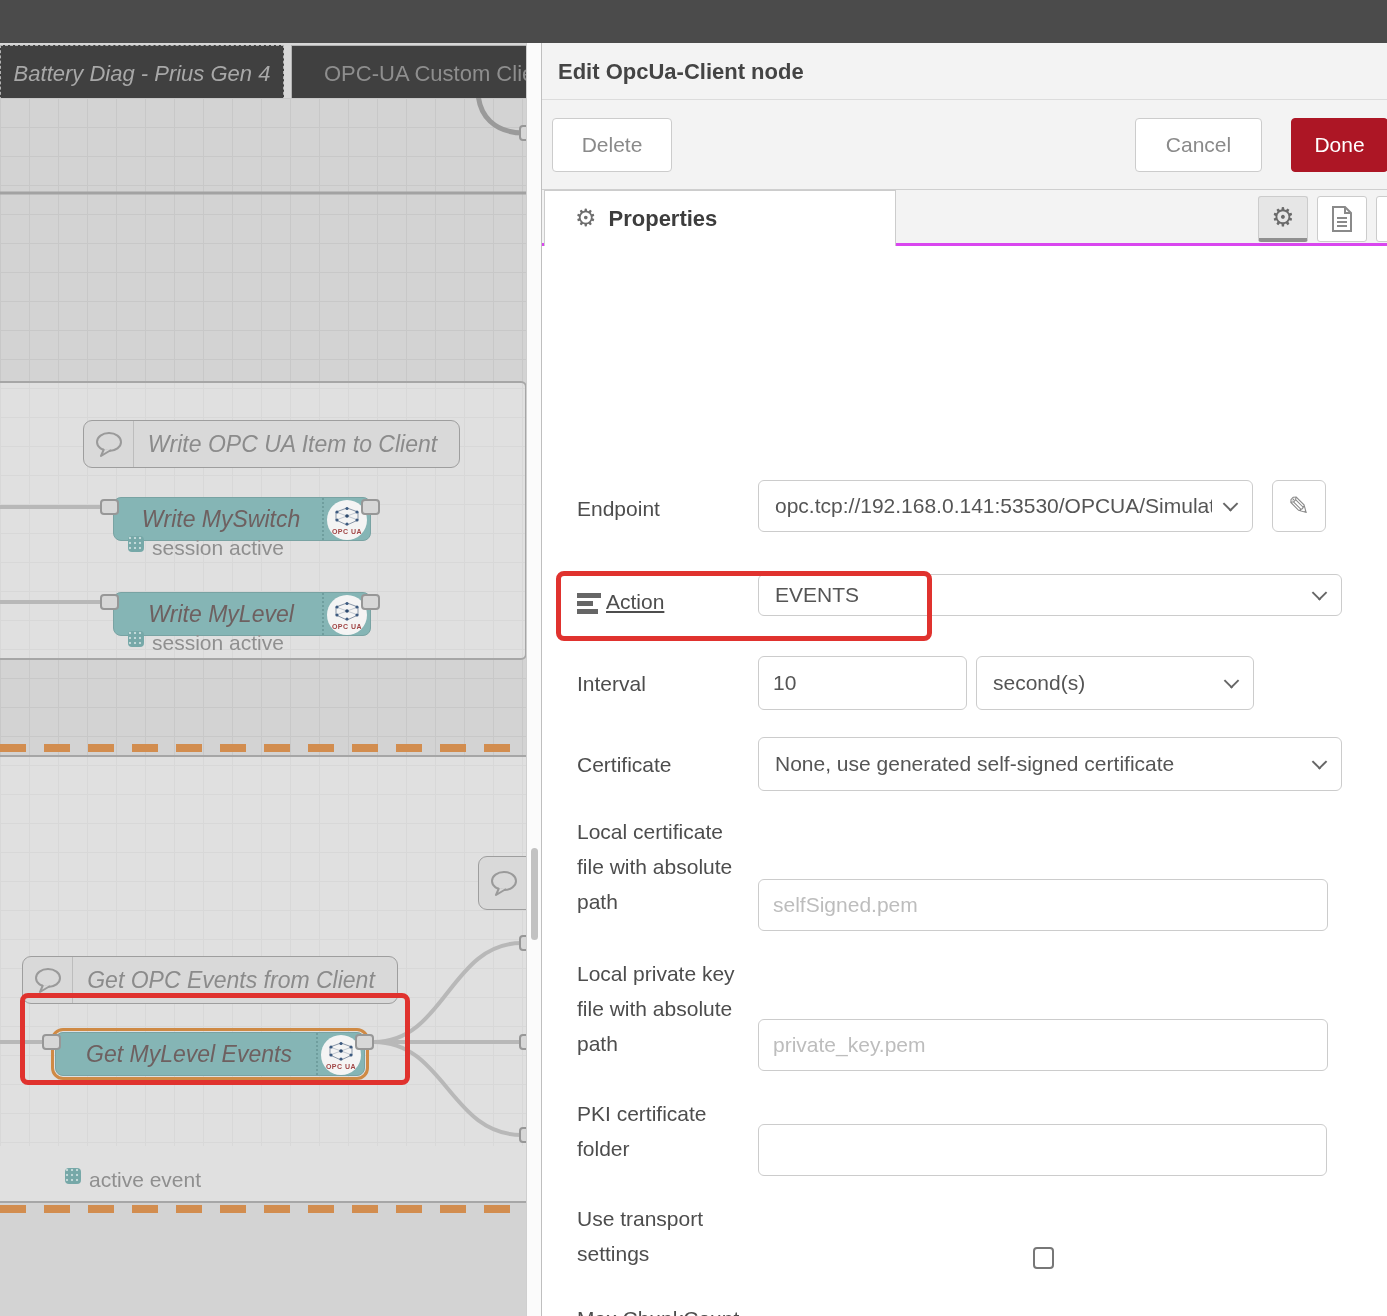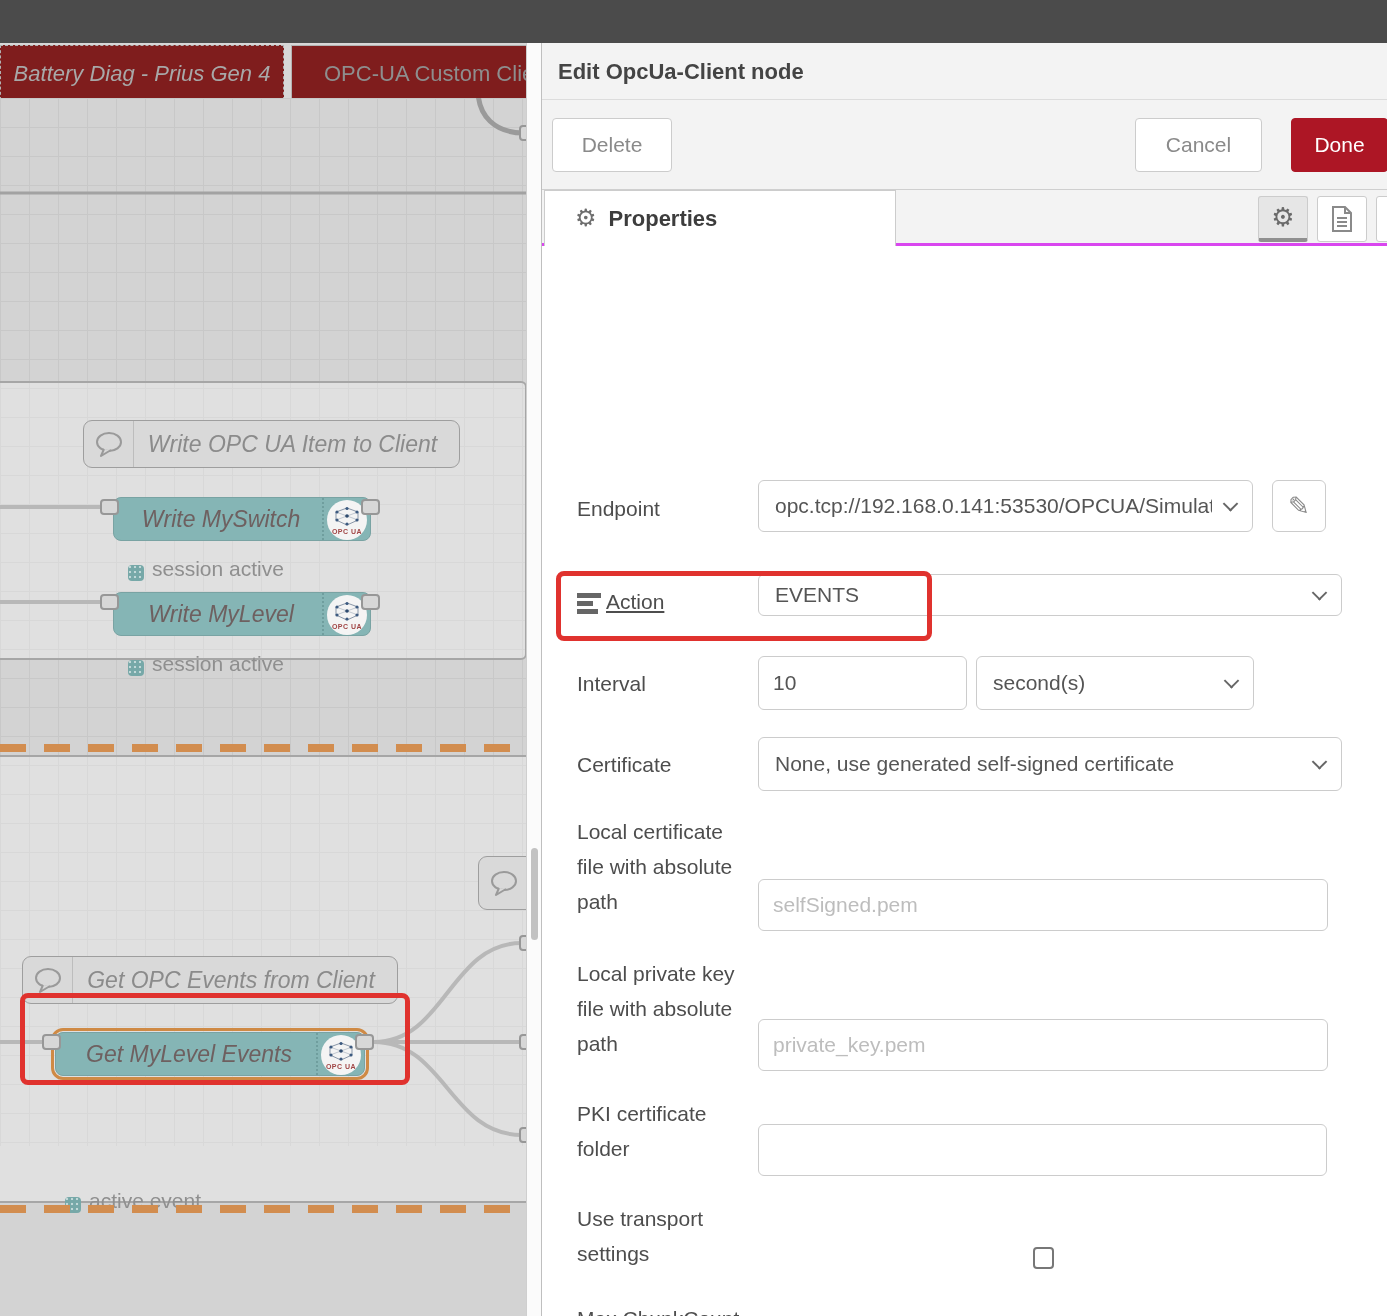--- a/index.html
+++ b/index.html
@@ -7,21 +7,21 @@
   *{box-sizing:border-box;}
   .abs{position:absolute;}
 
   
   .app-header{position:absolute;left:0;top:0;width:1387px;height:43px;background:#4b4b4b;z-index:60;}
 
   
   .workspace{position:absolute;left:0;top:43px;width:541px;height:1273px;background:#d3d3d3;overflow:hidden;}
   .tabbar{position:absolute;left:0;top:0;width:100%;height:57px;background:#d7d7d7;border-bottom:1px solid #b6b6b6;}
   .wtab{position:absolute;top:2px;height:55px;line-height:55px;text-align:center;font-size:22px;color:#a0a0a0;
-    background:#7f1d1d;overflow:hidden;white-space:nowrap;}
+    background:#404040;overflow:hidden;white-space:nowrap;}
   .wtab.disabled{font-style:italic;border:1px dashed #b2b2b2;border-bottom:none;color:#a8a8a8;}
   .wtab.activeflow{border:1px solid #b3b3b3;border-bottom:none;color:#8e8e8e;}
 
   .canvas{position:absolute;left:0;top:55px;width:541px;height:1048px;
     background-color:#d3d3d3;
     background-image:linear-gradient(#c8c8c8 1px,transparent 1px),
                      linear-gradient(90deg,#c8c8c8 1px,transparent 1px);
     background-size:29px 29px;}
   .wiresvg{position:absolute;left:0;top:0;width:541px;height:1216px;pointer-events:none;}
 
@@ -37,21 +37,21 @@
 
   .fnode{position:absolute;height:44px;background:#85b5b5;border:1px solid #79a3a3;border-radius:8px;margin-top:12px;}
   .fnode.selected{outline:3px solid #cf8a45;outline-offset:1px;}
   .fnode .nlabel{position:absolute;left:8px;right:50px;top:0;height:100%;line-height:42px;text-align:center;
     font-style:italic;font-size:23px;color:#6e6060;white-space:nowrap;overflow:hidden;}
   .fnode .nicon{position:absolute;right:0;top:0;width:48px;height:100%;border-left:2px dotted #6f9e9e;}
   .fnode .opccircle{position:absolute;right:3px;top:2px;width:40px;height:40px;border-radius:50%;background:#f4f4f4;
     display:flex;flex-direction:column;align-items:center;justify-content:center;overflow:hidden;}
   .opccircle .opctext{font-size:7px;color:#a04545;font-weight:bold;letter-spacing:.5px;line-height:7px;}
   .port{position:absolute;width:19px;height:16px;background:#d7d7d7;border:2px solid #979797;border-radius:4px;z-index:4;}
-  .nstatus{position:absolute;display:flex;align-items:flex-end;gap:8px;margin-top:21px;}
+  .nstatus{position:absolute;display:flex;align-items:flex-start;gap:8px;}
   .sdot{width:16px;height:16px;border-radius:4px;background:#76a8a8;
     background-image:radial-gradient(circle at 2px 2px,rgba(255,255,255,.55) 1px,transparent 1.6px);background-size:5px 5px;}
   .stext{font-size:21px;color:#8f8f8f;}
 
   .annot{position:absolute;border:5px solid #e0322e;border-radius:8px;z-index:20;background:transparent;}
 
   
   .resize-strip{position:absolute;left:526px;top:43px;width:15px;height:1273px;background:#fbfbfb;
     border-left:1px solid #cfcfcf;z-index:30;}
   .resize-thumb{position:absolute;left:4px;top:805px;width:7px;height:92px;background:#c2c2c2;border-radius:4px;}

